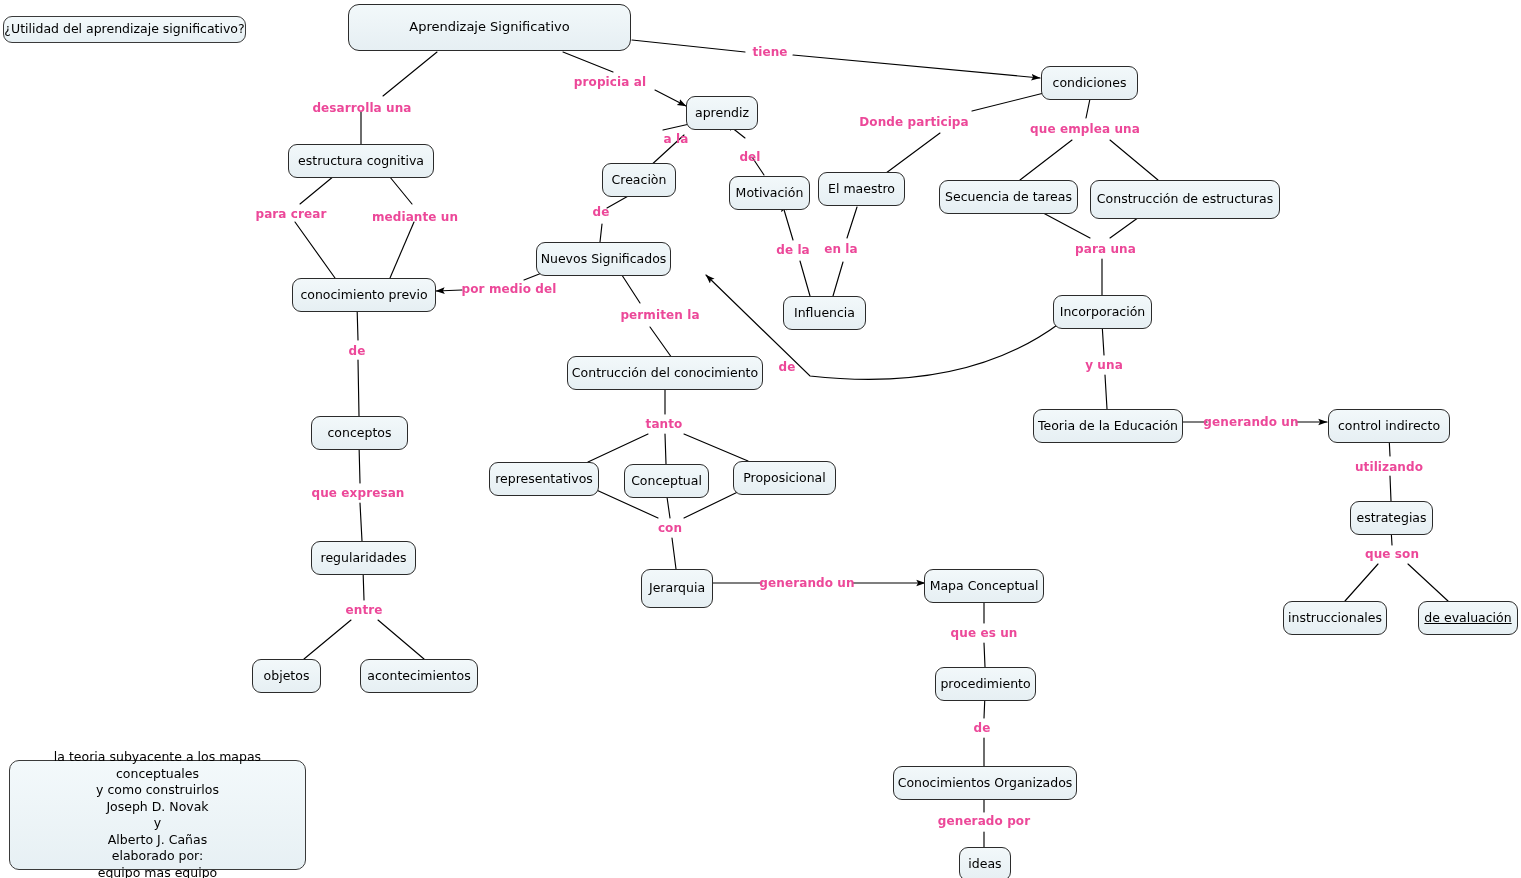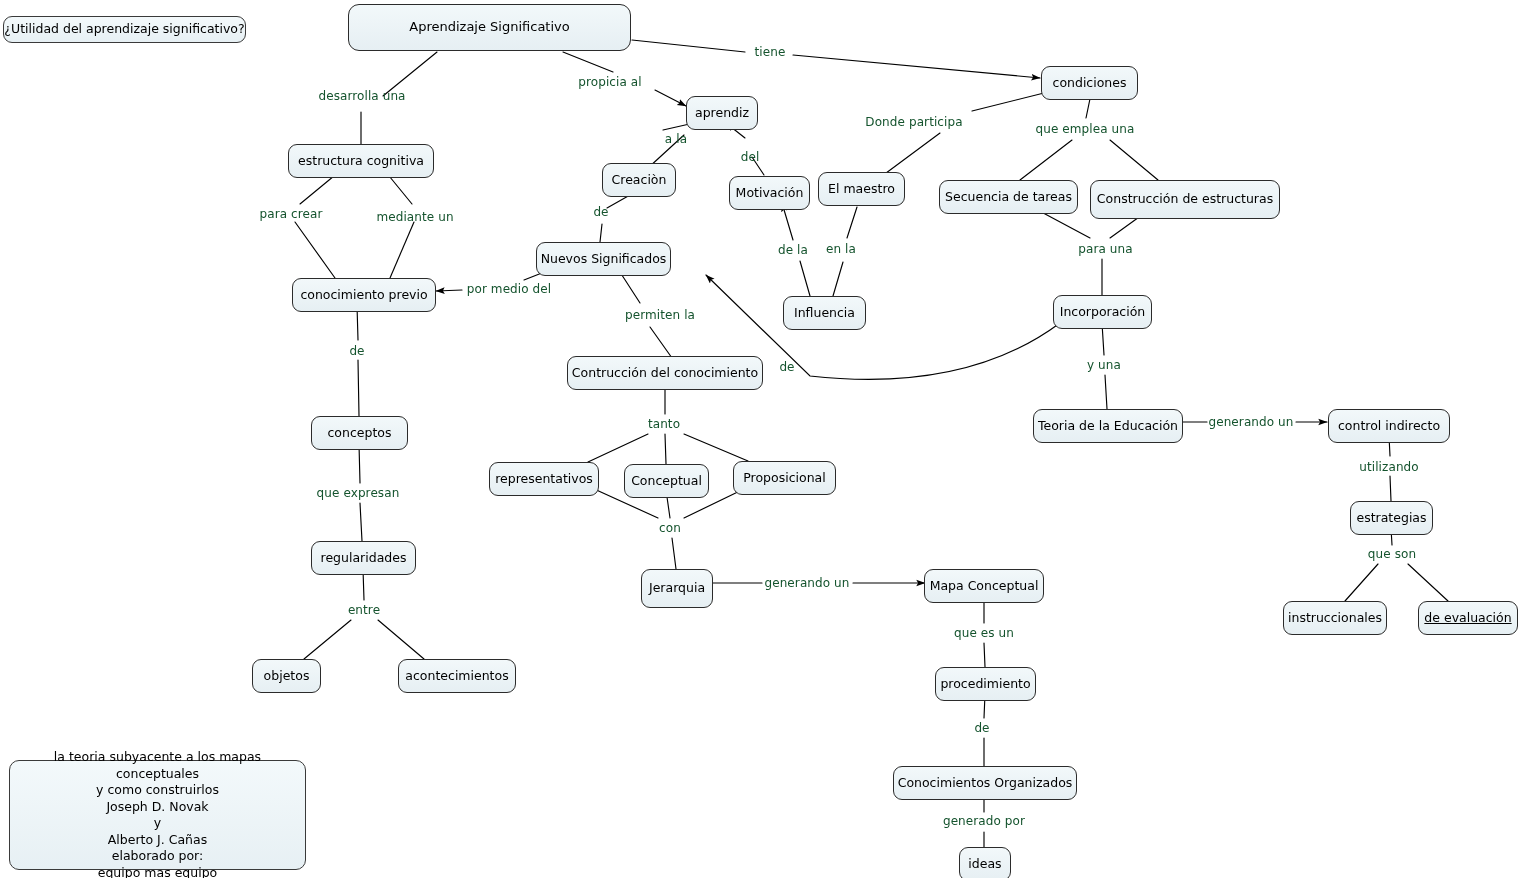--- a/index.html
+++ b/index.html
@@ -63,26 +63,27 @@
   .note.legend{
     border-radius:10px;
     padding:6px 8px;
     white-space:pre-line;
     line-height:1.32;
   }
   
   .linklabel{
     position:absolute;
     font-size:12px;
-    color:#14532d;
+    color:#ec4899;
     white-space:nowrap;
     background:transparent;
     z-index:6;
     transform:translate(-50%,-50%);
     letter-spacing:0.1px;
+    font-weight:bold;
   }
 </style>
 </head>
 <body>
 
 <div id="canvas">
 
   <svg id="edge-layer" viewBox="0 0 1521 878" width="1521" height="878" xmlns="http://www.w3.org/2000/svg">
     <defs>
       <marker id="arrow" markerWidth="9" markerHeight="9" refX="7.6" refY="3.1" orient="auto" markerUnits="strokeWidth">
@@ -201,21 +202,21 @@
   <div class="node" style="left:288px;top:144px;width:146px;height:27px;">estructura cognitiva</div>
 
   <div class="node" style="left:292px;top:278px;width:144px;height:27px;">conocimiento previo</div>
 
   <div class="node" style="left:311px;top:416px;width:97px;height:28px;">conceptos</div>
 
   <div class="node" style="left:311px;top:541px;width:105px;height:28px;">regularidades</div>
 
   <div class="node" style="left:252px;top:659px;width:69px;height:27px;">objetos</div>
 
-  <div class="node" style="left:398px;top:659px;width:118px;height:27px;">acontecimientos</div>
+  <div class="node" style="left:360px;top:659px;width:118px;height:27px;">acontecimientos</div>
 
   <div class="node" style="left:686px;top:96px;width:72px;height:27px;">aprendiz</div>
 
   <div class="node" style="left:602px;top:163px;width:74px;height:27px;">Creaciòn</div>
 
   <div class="node" style="left:536px;top:242px;width:135px;height:27px;">Nuevos Significados</div>
 
   <div class="node" style="left:567px;top:356px;width:196px;height:28px;">Contrucción del conocimiento</div>
 
   <div class="node" style="left:489px;top:462px;width:110px;height:27px;">representativos</div>
@@ -251,21 +252,21 @@
   <div class="node" style="left:1033px;top:409px;width:150px;height:27px;">Teoria de la Educación</div>
 
   <div class="node" style="left:1328px;top:409px;width:122px;height:27px;">control indirecto</div>
 
   <div class="node" style="left:1350px;top:501px;width:83px;height:27px;">estrategias</div>
 
   <div class="node" style="left:1283px;top:601px;width:104px;height:27px;">instruccionales</div>
 
   <div class="node" style="left:1418px;top:601px;width:100px;height:27px;text-decoration:underline;">de evaluación</div>
 
-  <div class="linklabel" style="left:362px;top:96px;">desarrolla  una</div>
+  <div class="linklabel" style="left:362px;top:108px;">desarrolla  una</div>
 
   <div class="linklabel" style="left:610px;top:82px;">propicia al</div>
 
   <div class="linklabel" style="left:770px;top:52px;">tiene</div>
 
   <div class="linklabel" style="left:291px;top:214px;">para crear</div>
 
   <div class="linklabel" style="left:415px;top:217px;">mediante un</div>
 
   <div class="linklabel" style="left:357px;top:351px;">de</div>

